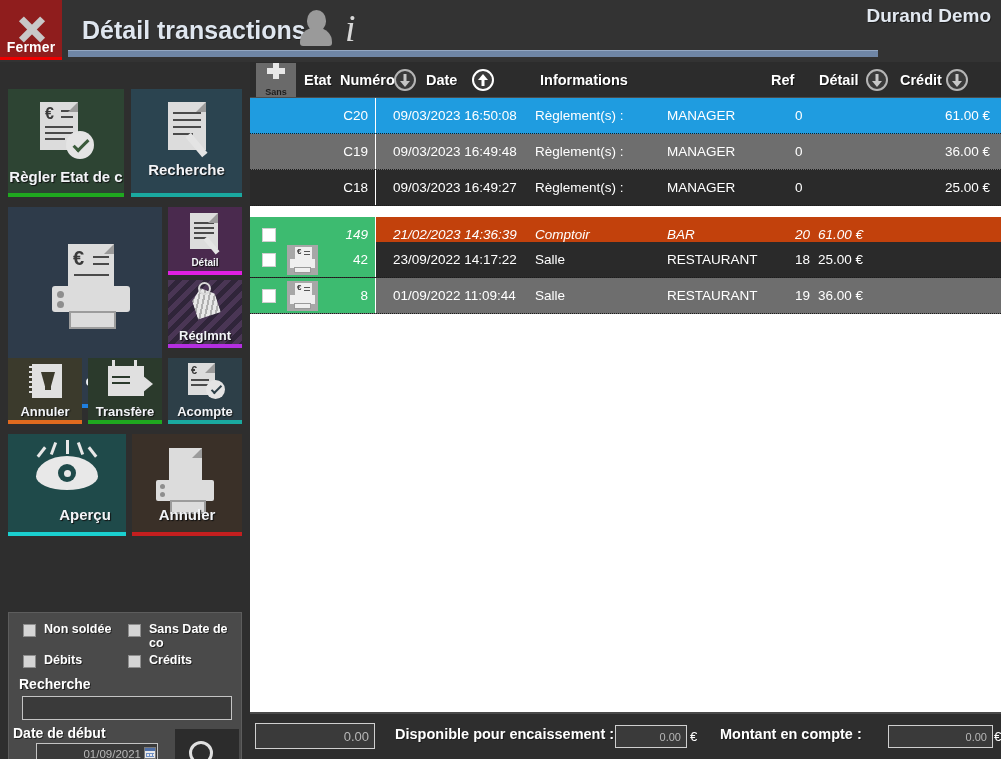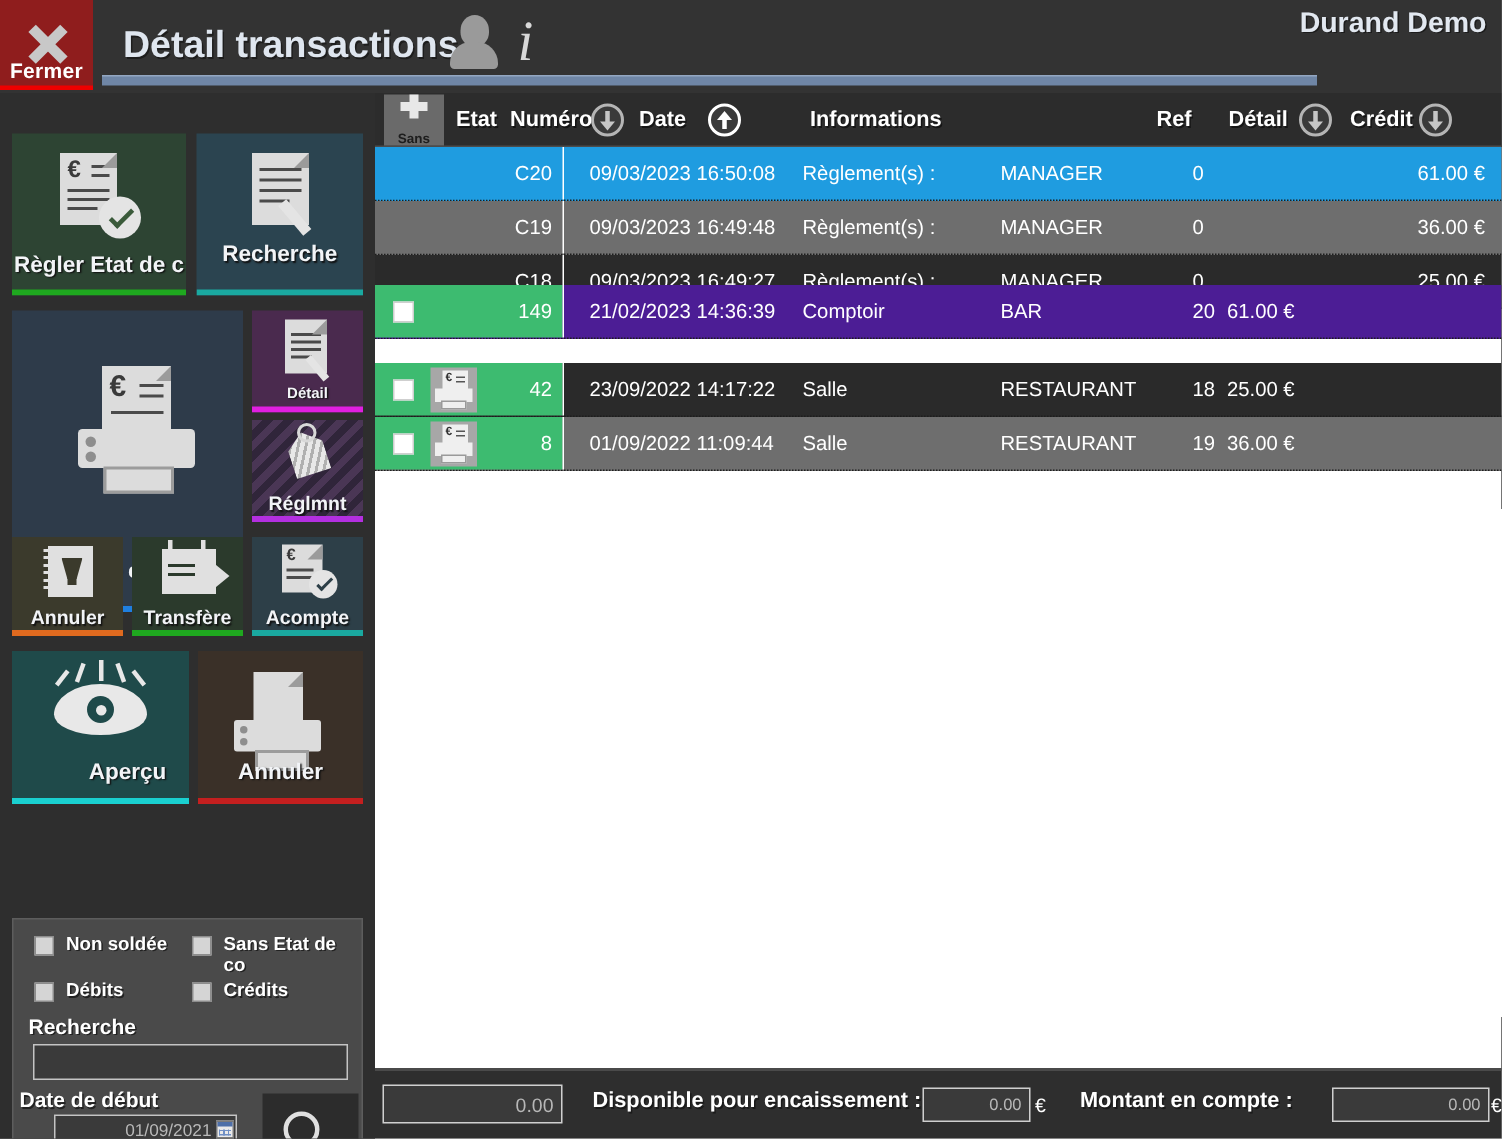--- a/index.html
+++ b/index.html
@@ -412,21 +412,21 @@
       <div style="position:absolute;left:38px;top:66px;width:36px;height:14px;background:#dcdcdc;border:2px solid #9c9c9c;"></div>
       <div class="tile-label" style="bottom:14px;">Annuler</div>
       <div class="accent" style="background:#c41f1f;"></div>
     </div>
 
     <div class="filterpanel">
       <div class="cbx" style="left:14px;top:11px;"></div>
       <div class="cbl" style="left:35px;top:9px;">Non soldée</div>
 
       <div class="cbx" style="left:119px;top:11px;"></div>
-      <div class="cbl" style="left:140px;top:9px;">Sans Etat de co</div>
+      <div class="cbl" style="left:140px;top:9px;">Sans Date de co</div>
 
       <div class="cbx" style="left:14px;top:42px;"></div>
       <div class="cbl" style="left:35px;top:40px;">Débits</div>
 
       <div class="cbx" style="left:119px;top:42px;"></div>
       <div class="cbl" style="left:140px;top:40px;">Crédits</div>
 
       <div class="fld-label" style="left:10px;top:63px;">Recherche</div>
       <input class="txtin" style="left: 13px; top: 83px; width: 210px; height: 24px; text-align: left; padding-right: 4px;" placeholder="">
 
@@ -496,21 +496,21 @@
         <div class="row" style="top: 72px; background: rgb(42, 42, 42);">
           <div class="leftcell" style="background: rgb(42, 42, 42);"></div>
           <div class="cell" style="left: 0px; width: 118px; text-align: right;">C18</div>
           <div class="vsep"></div>
           <div class="cell" style="left: 143px;">09/03/2023 16:49:27</div>
           <div class="cell" style="left: 285px;">Règlement(s) :</div>
           <div class="cell" style="left: 417px;">MANAGER</div>
           <div class="cell" style="left: 545px;">0</div>
           <div class="cell" style="left: 645px; width: 95px; text-align: right;">25.00  €</div>
         </div>
-        <div class="row" style="top: 92px; background: #4c1d95;">
+        <div class="row" style="top: 119px; background: #c2410c; font-style: italic;">
           <div class="leftcell" style="background: rgb(61, 187, 112);"></div>
           <div class="rowcbx"></div>
           <div class="cell" style="left: 0px; width: 118px; text-align: right;">149</div>
           <div class="vsep"></div>
           <div class="cell" style="left: 143px;">21/02/2023 14:36:39</div>
           <div class="cell" style="left: 285px;">Comptoir</div>
           <div class="cell" style="left: 417px;">BAR</div>
           <div class="cell" style="left: 545px;">20</div>
           <div class="cell" style="left: 568px;">61.00 €</div>
         </div>

